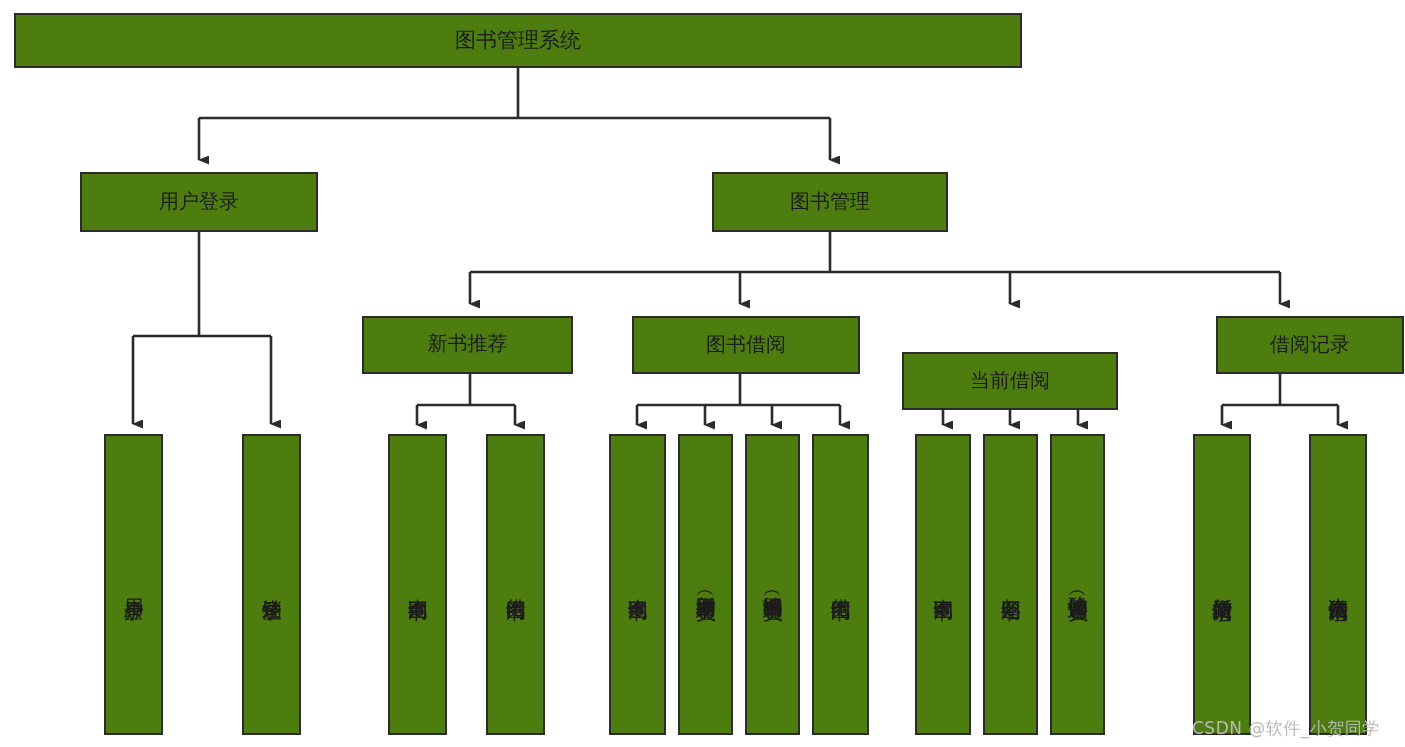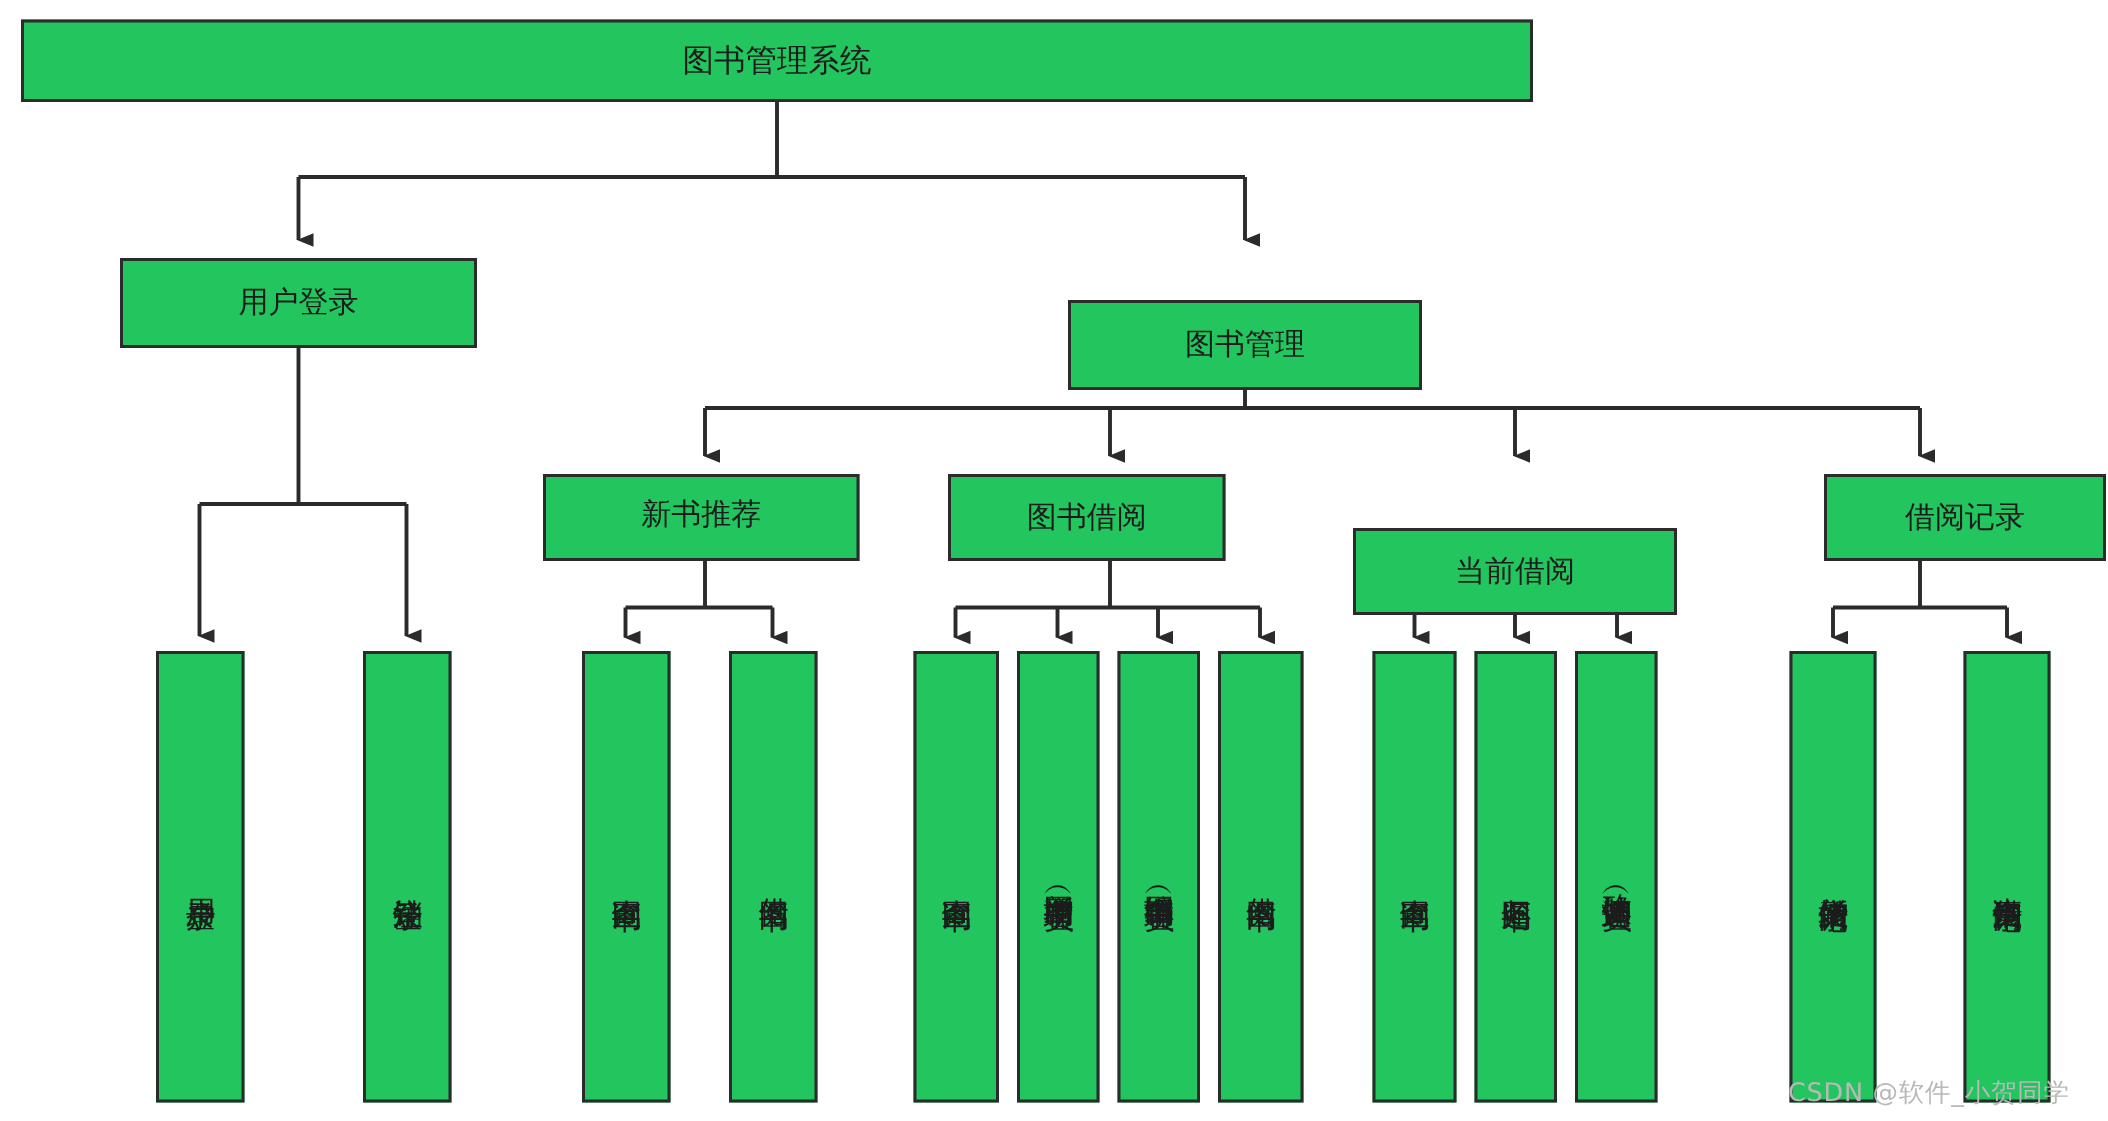--- a/index.html
+++ b/index.html
@@ -21,21 +21,21 @@
   #edges-layer {
     position: absolute;
     left: 0;
     top: 0;
     width: 1405px;
     height: 747px;
   }
   .node {
     position: absolute;
     box-sizing: border-box;
-    background: #22c55e;
+    background: #4d7c0f;
     border: 2px solid #2b2b2b;
     display: flex;
     align-items: center;
     justify-content: center;
     color: #1c1c1c;
     line-height: 1.18;
     z-index: 2;
   }
   .node-root {
     font-size: 21px;
@@ -125,29 +125,29 @@
   </svg>
 
   <div class="node node-root" style="left:14px; top:13px; width:1008px; height:55px;">
     <span class="label">图书管理系统</span>
   </div>
 
   <div class="node node-l2" style="left:80px; top:172px; width:238px; height:60px;">
     <span class="label">用户登录</span>
   </div>
 
-  <div class="node node-l2" style="left:712px; top:172px; width:236px; height:60px;margin-top:28px;">
+  <div class="node node-l2" style="left:712px; top:172px; width:236px; height:60px;">
     <span class="label">图书管理</span>
   </div>
 
   <div class="node node-l3" style="left:362px; top:316px; width:211px; height:58px;font-family:Liberation Mono, monospace;">
     <span class="label">新书推荐</span>
   </div>
 
-  <div class="node node-l3" style="left:632px; top:316px; width:185px; height:58px;">
+  <div class="node node-l3" style="left:632px; top:316px; width:228px; height:58px;">
     <span class="label">图书借阅</span>
   </div>
 
   <div class="node node-l3" style="left:902px; top:316px; width:216px; height:58px;margin-top:36px;">
     <span class="label">当前借阅</span>
   </div>
 
   <div class="node node-l3" style="left:1216px; top:316px; width:188px; height:58px;">
     <span class="label">借阅记录</span>
   </div>

